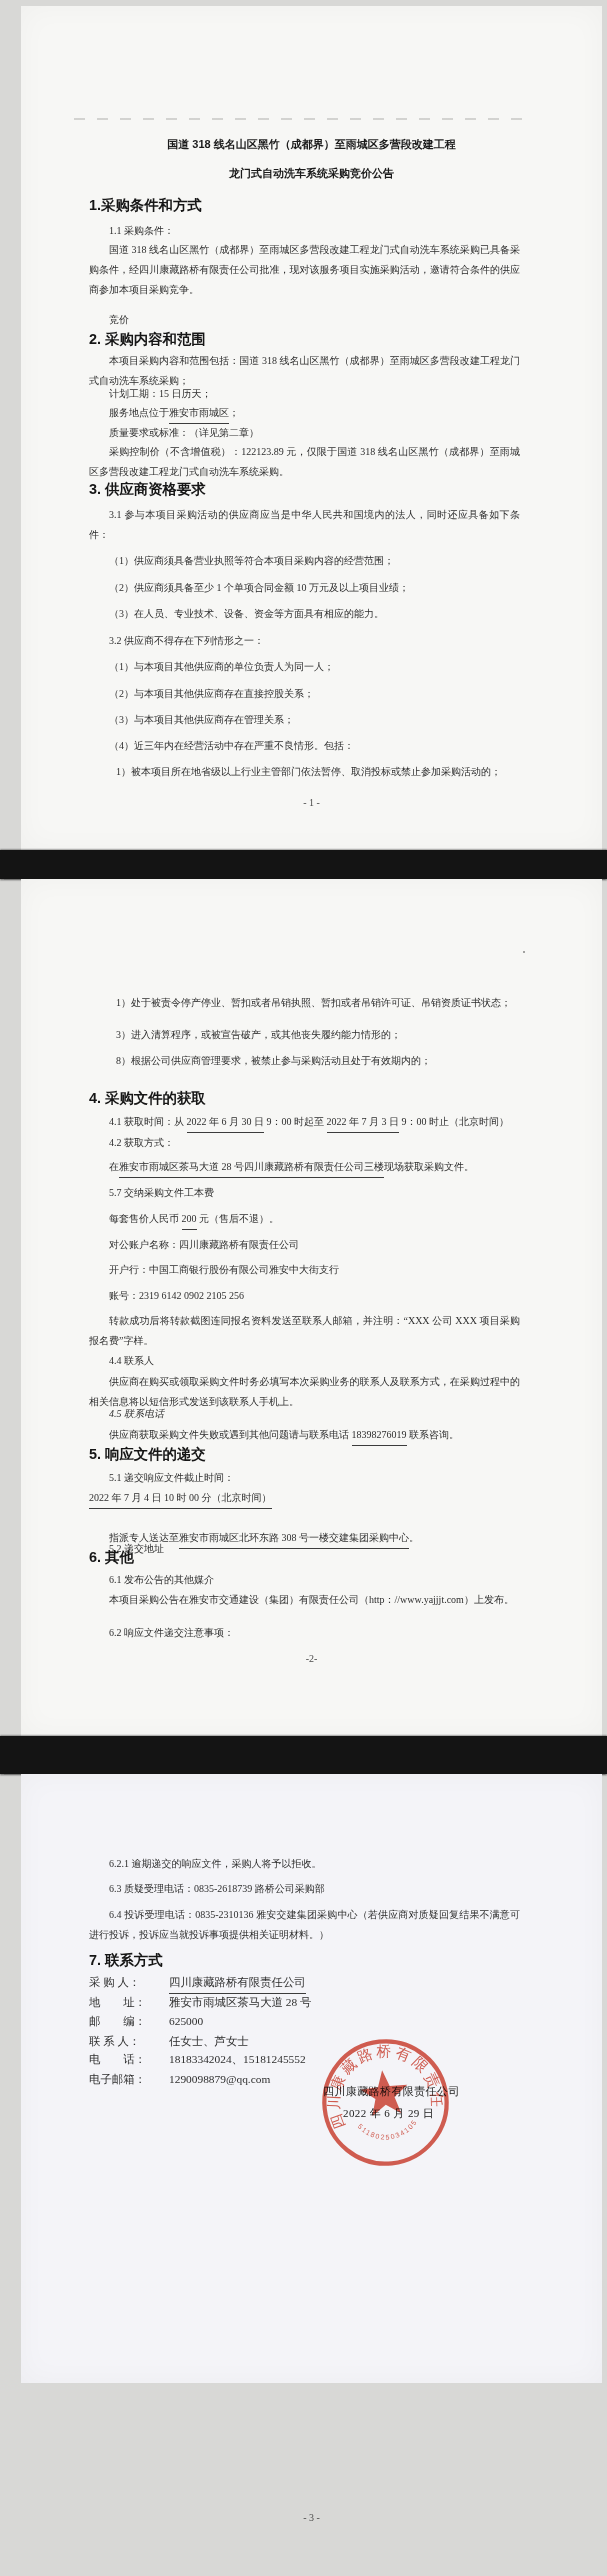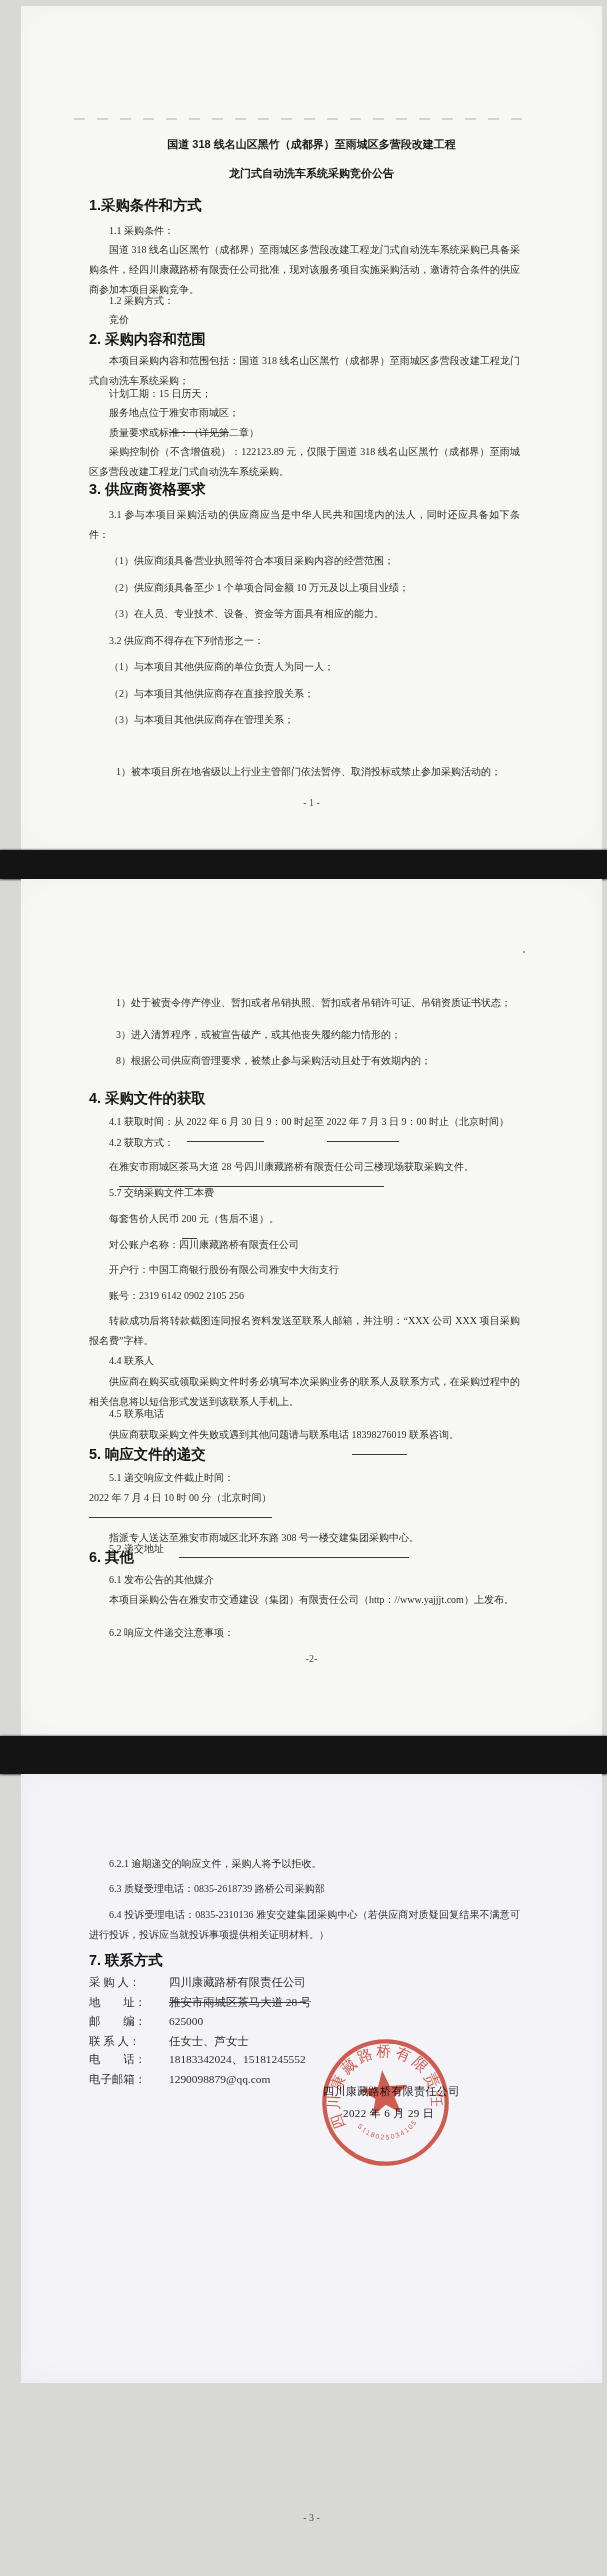--- a/index.html
+++ b/index.html
@@ -9,21 +9,21 @@
   .page3{background:#f4f4f8;}
   .sep{position:absolute;left:0;width:607px;background:#141414;}
   .sep-edge{box-shadow:0 1.5px 1.5px rgba(0,0,0,.45), 0 -1.5px 1.5px rgba(0,0,0,.45);}
   .blk{position:absolute;left:68px;right:82px;font-size:10px;line-height:20px;text-align:justify;}
   .ind{text-indent:2em;}
   .title{position:absolute;left:46px;right:46px;text-align:center;font-family:"Liberation Sans",sans-serif;
          font-weight:bold;font-size:11px;color:#1b1b1b;line-height:21px;}
   .hd{position:absolute;left:68px;right:82px;font-family:"Liberation Sans",sans-serif;
       font-weight:bold;font-size:14.4px;color:#161616;line-height:18px;}
   .ft{position:absolute;left:0;right:0;text-align:center;font-size:10px;color:#4a4a4a;}
-  .u{border-bottom:1.1px solid #3c3c3c;padding-bottom:14px;}
+  .u{border-bottom:1.1px solid #3c3c3c;padding-bottom:5px;}
   .crow{position:absolute;left:68px;right:46px;font-size:11.4px;line-height:18px;}
   .clabel{display:inline-block;width:80px;white-space:pre;}
   .sig{position:absolute;font-size:11px;color:#222;letter-spacing:0.4px;z-index:2;}
   .seal-wrap{position:absolute;z-index:3;mix-blend-mode:multiply;opacity:.88;transform:rotate(-6deg);}
   .artifact{position:absolute;height:1.5px;background:repeating-linear-gradient(90deg,#b5b5b2 0 10.6px,transparent 10.6px 23px);opacity:.55;}
   .speck{position:absolute;width:2.3px;height:2.3px;border-radius:50%;background:#555;opacity:.7;}
 </style>
 </head>
 <body>
 
@@ -31,39 +31,39 @@
 
   <div class="page" style="top:6px;height:844px;">
     <div class="artifact" style="top:112px;left:53px;right:68px;"></div>
 
     <div class="title" style="top:128px;">国道 318 线名山区黑竹（成都界）至雨城区多营段改建工程</div>
     <div class="title" style="top:157px;">龙门式自动洗车系统采购竞价公告</div>
 
     <div class="hd" style="top:190px;">1.采购条件和方式</div>
     <div class="blk ind" style="top:215px;">1.1 采购条件：</div>
     <div class="blk ind" style="top:234px;">国道 318 线名山区黑竹（成都界）至雨城区多营段改建工程龙门式自动洗车系统采购已具备采购条件，经四川康藏路桥有限责任公司批准，现对该服务项目实施采购活动，邀请符合条件的供应商参加本项目采购竞争。</div>
-    <div class="blk ind" style="top:285px;">1.2 采购方式：</div>
     <div class="blk ind" style="top:304px;">竞价</div>
 
     <div class="hd" style="top:324px;">2. 采购内容和范围</div>
     <div class="blk ind" style="top:345px;">本项目采购内容和范围包括：国道 318 线名山区黑竹（成都界）至雨城区多营段改建工程龙门式自动洗车系统采购；</div>
     <div class="blk ind" style="top:378px;">计划工期：15 日历天；</div>
     <div class="blk ind" style="top:397px;"><span>服务地点位于</span><span class="u">雅安市雨城区</span><span>；</span></div>
     <div class="blk ind" style="top:417px;">质量要求或标准：（详见第二章）</div>
     <div class="blk ind" style="top:436px;">采购控制价（不含增值税）：122123.89 元，仅限于国道 318 线名山区黑竹（成都界）至雨城区多营段改建工程龙门式自动洗车系统采购。</div>
 
     <div class="hd" style="top:474px;">3.  供应商资格要求</div>
     <div class="blk ind" style="top:499px;">3.1 参与本项目采购活动的供应商应当是中华人民共和国境内的法人，同时还应具备如下条件：</div>
     <div class="blk ind" style="top:545px;">（1）供应商须具备营业执照等符合本项目采购内容的经营范围；</div>
     <div class="blk ind" style="top:572px;">（2）供应商须具备至少 1 个单项合同金额 10 万元及以上项目业绩；</div>
     <div class="blk ind" style="top:598px;">（3）在人员、专业技术、设备、资金等方面具有相应的能力。</div>
     <div class="blk ind" style="top:625px;">3.2 供应商不得存在下列情形之一：</div>
     <div class="blk ind" style="top:651px;">（1）与本项目其他供应商的单位负责人为同一人；</div>
     <div class="blk ind" style="top:678px;">（2）与本项目其他供应商存在直接控股关系；</div>
     <div class="blk ind" style="top:704px;">（3）与本项目其他供应商存在管理关系；</div>
+    <div class="blk ind" style="top:730px;">（4）近三年内在经营活动中存在严重不良情形。包括：</div>
     <div class="blk" style="top:756px;padding-left:27px;">1）被本项目所在地省级以上行业主管部门依法暂停、取消投标或禁止参加采购活动的；</div>
 
     <div class="ft" style="top:791px;">- 1 -</div>
   </div>
 
   <div class="sep sep-edge" style="top:850px;height:29px;"></div>
 
   <div class="page" style="top:879px;height:857px;">
     <div class="speck" style="top:72px;left:502px;"></div>
 
@@ -76,21 +76,21 @@
     <div class="blk ind" style="top:254px;">4.2  获取方式：</div>
     <div class="blk ind" style="top:278px;"><span>在</span><span class="u">雅安市雨城区茶马大道 28 号四川康藏路桥有限责任公司三楼</span><span>现场获取采购文件。</span></div>
     <div class="blk ind" style="top:304px;">5.7 交纳采购文件工本费</div>
     <div class="blk ind" style="top:330px;"><span>每套售价人民币 </span><span class="u">200</span><span> 元（售后不退）。</span></div>
     <div class="blk ind" style="top:356px;">对公账户名称：四川康藏路桥有限责任公司</div>
     <div class="blk ind" style="top:381px;">开户行：中国工商银行股份有限公司雅安中大街支行</div>
     <div class="blk ind" style="top:407px;">账号：2319 6142 0902 2105 256</div>
     <div class="blk ind" style="top:432px;">转款成功后将转款截图连同报名资料发送至联系人邮箱，并注明：“XXX 公司 XXX 项目采购报名费”字样。</div>
     <div class="blk ind" style="top:472px;">4.4 联系人</div>
     <div class="blk ind" style="top:493px;">供应商在购买或领取采购文件时务必填写本次采购业务的联系人及联系方式，在采购过程中的相关信息将以短信形式发送到该联系人手机上。</div>
-    <div class="blk ind" style="top:525px;">4.5 联系电话</div>
+    <div class="blk ind" style="top:525px;font-style:italic;">4.5 联系电话</div>
     <div class="blk ind" style="top:546px;"><span>供应商获取采购文件失败或遇到其他问题请与联系电话 </span><span class="u">18398276019</span><span> 联系咨询。</span></div>
 
     <div class="hd" style="top:566px;">5.  响应文件的递交</div>
     <div class="blk ind" style="top:589px;">5.1 递交响应文件截止时间：</div>
     <div class="blk" style="top:609px;"><span class="u">2022 年 7 月 4 日 10 时 00 分（北京时间）</span></div>
     <div class="blk ind" style="top:628px;margin-top:32px;">5.2 递交地址</div>
     <div class="blk ind" style="top:649px;"><span>指派专人送达至</span><span class="u">雅安市雨城区北环东路 308 号一楼交建集团采购中心</span><span>。</span></div>
 
     <div class="hd" style="top:669px;">6.  其他</div>
     <div class="blk ind" style="top:691px;">6.1 发布公告的其他媒介</div>

